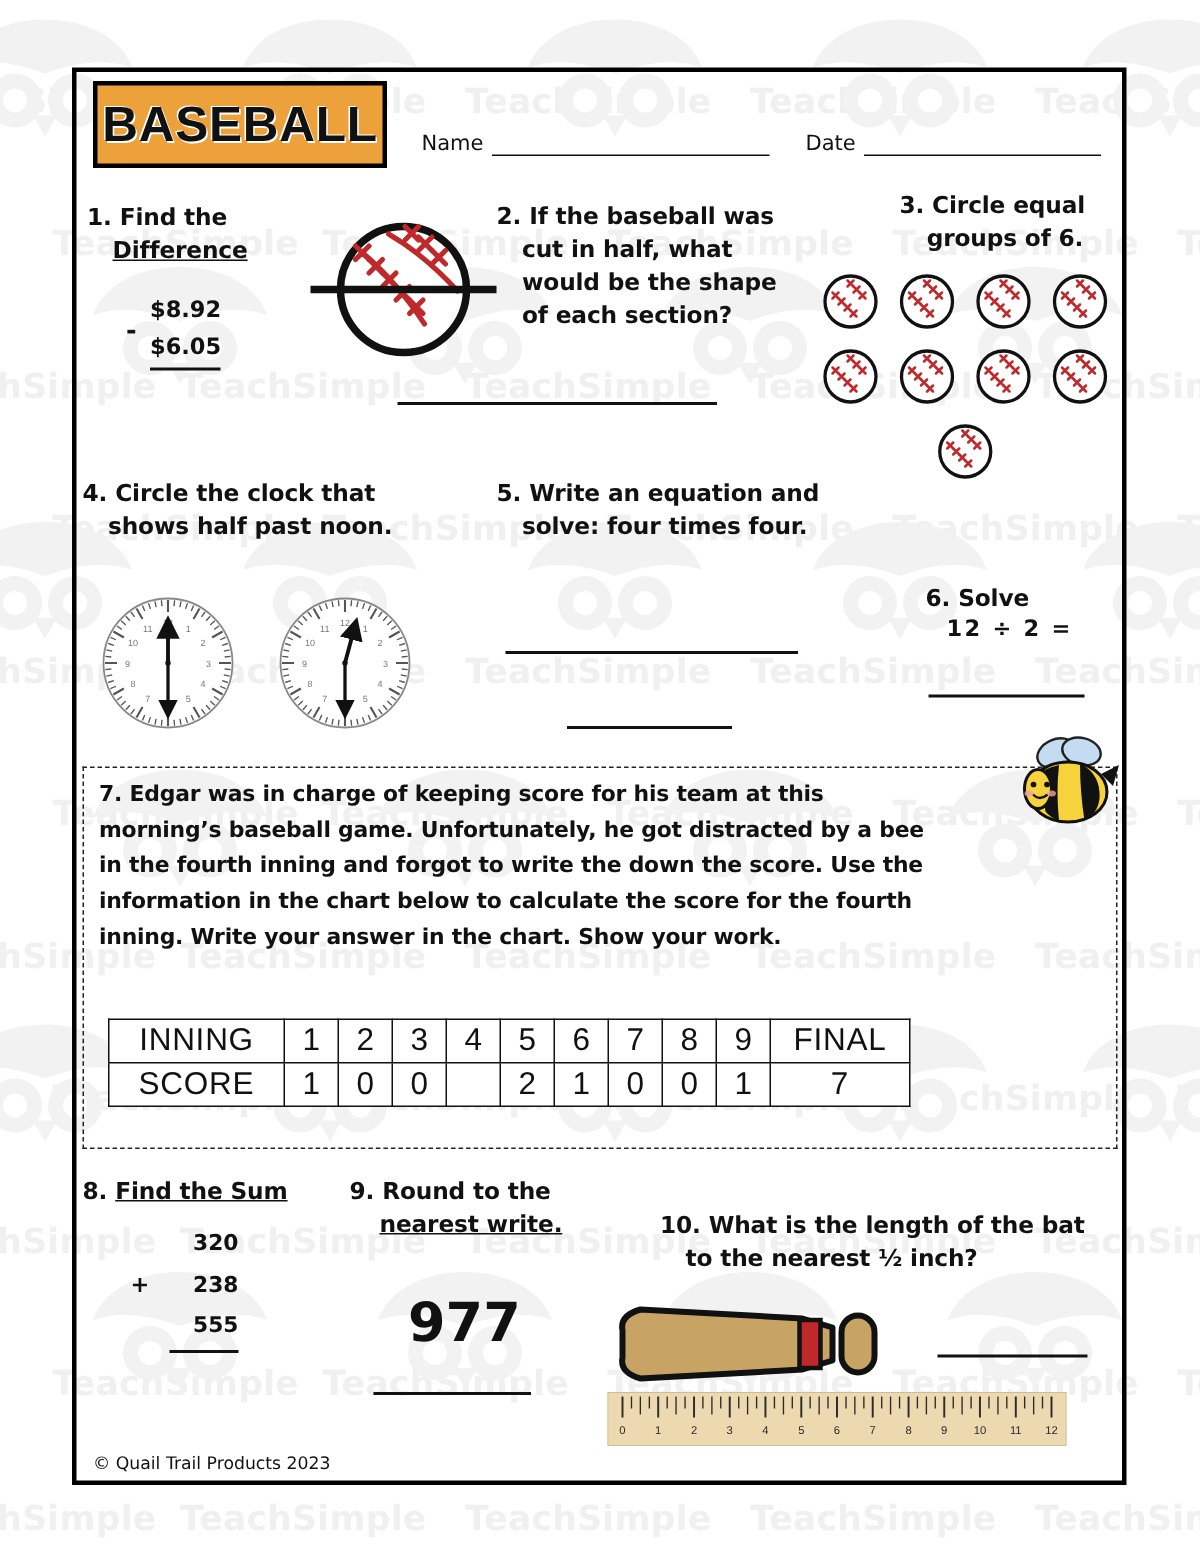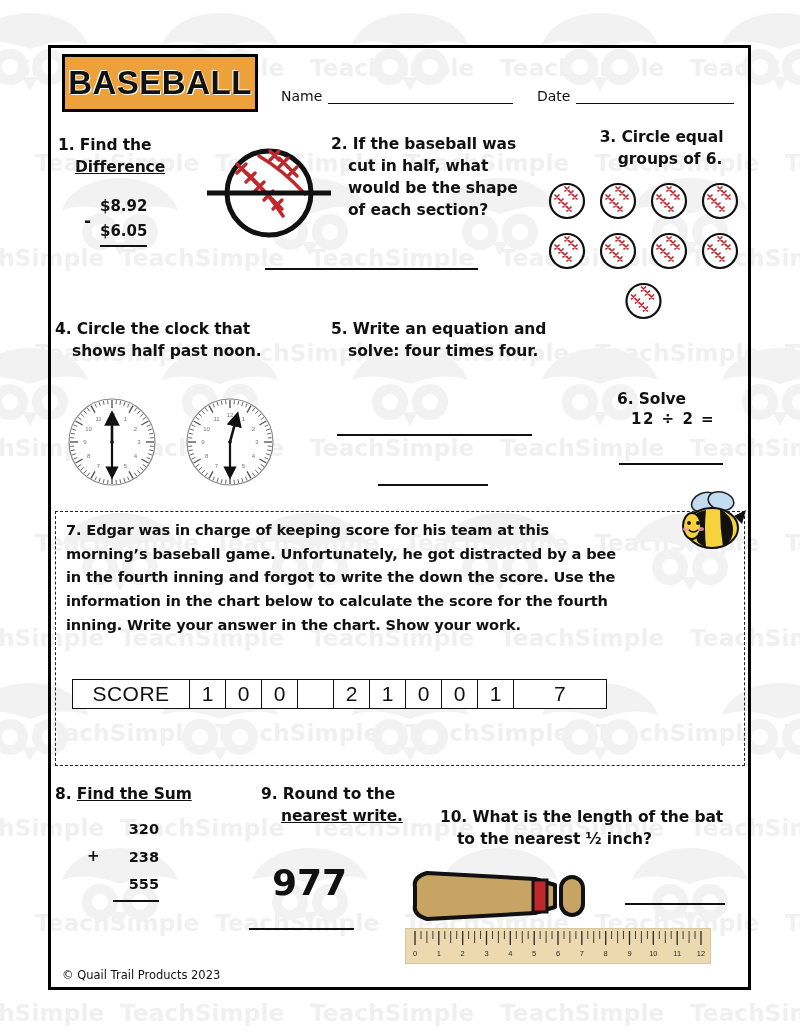--- a/index.html
+++ b/index.html
@@ -917,20 +917,33 @@
 
 <div id="wp-box"></div>
 <div id="wp-text">
   <span>7.</span>
   <span>Edgar was in charge of keeping score for his team at this morning’s baseball game. Unfortunately, he got distracted by a bee in the fourth inning and forgot to write the down the score. Use the information in the chart below to calculate the score for the fourth inning. Write your answer in the chart. Show your work.</span>
 </div>
 
 <table id="score-table">
   <tbody>
     <tr>
+      <td class="lbl">INNING</td>
+      <td class="num">1</td>
+      <td class="num">2</td>
+      <td class="num">3</td>
+      <td class="num">4</td>
+      <td class="num">5</td>
+      <td class="num">6</td>
+      <td class="num">7</td>
+      <td class="num">8</td>
+      <td class="num">9</td>
+      <td class="fin">FINAL</td>
+    </tr>
+    <tr>
       <td class="lbl">SCORE</td>
       <td class="num">1</td>
       <td class="num">0</td>
       <td class="num">0</td>
       <td class="num"></td>
       <td class="num">2</td>
       <td class="num">1</td>
       <td class="num">0</td>
       <td class="num">0</td>
       <td class="num">1</td>
@@ -958,21 +971,21 @@
   <span>8.</span>
   <span class="ul">Find the Sum</span>
 </div>
 <div id="q8-prob" style="left:113px;top:816px;width:46px;">
   <span class="plus">+</span>
   <div>320</div>
   <div>238</div>
   <div class="u">555</div>
 </div>
 
-<div class="q" style="left:233px;top:783px;width:170px;margin-left:28px;">
+<div class="q" style="left:233px;top:783px;width:170px;">
   <span>9.</span>
   <span>Round to the</span><br>
   <span style="display:inline-block;margin-left:20px;" class="ul">nearest write.</span>
 </div>
 <div id="q9-num" style="left:272px;top:843px;margin-top:19px;">977</div>
 <div class="rule" style="left:249px;top:928px;width:105px;"></div>
 
 <div class="q hang" style="left:440px;top:806px;width:278px;">
   <span>10.</span>
   <span>What is the length of the bat to the nearest ½ inch?</span>

